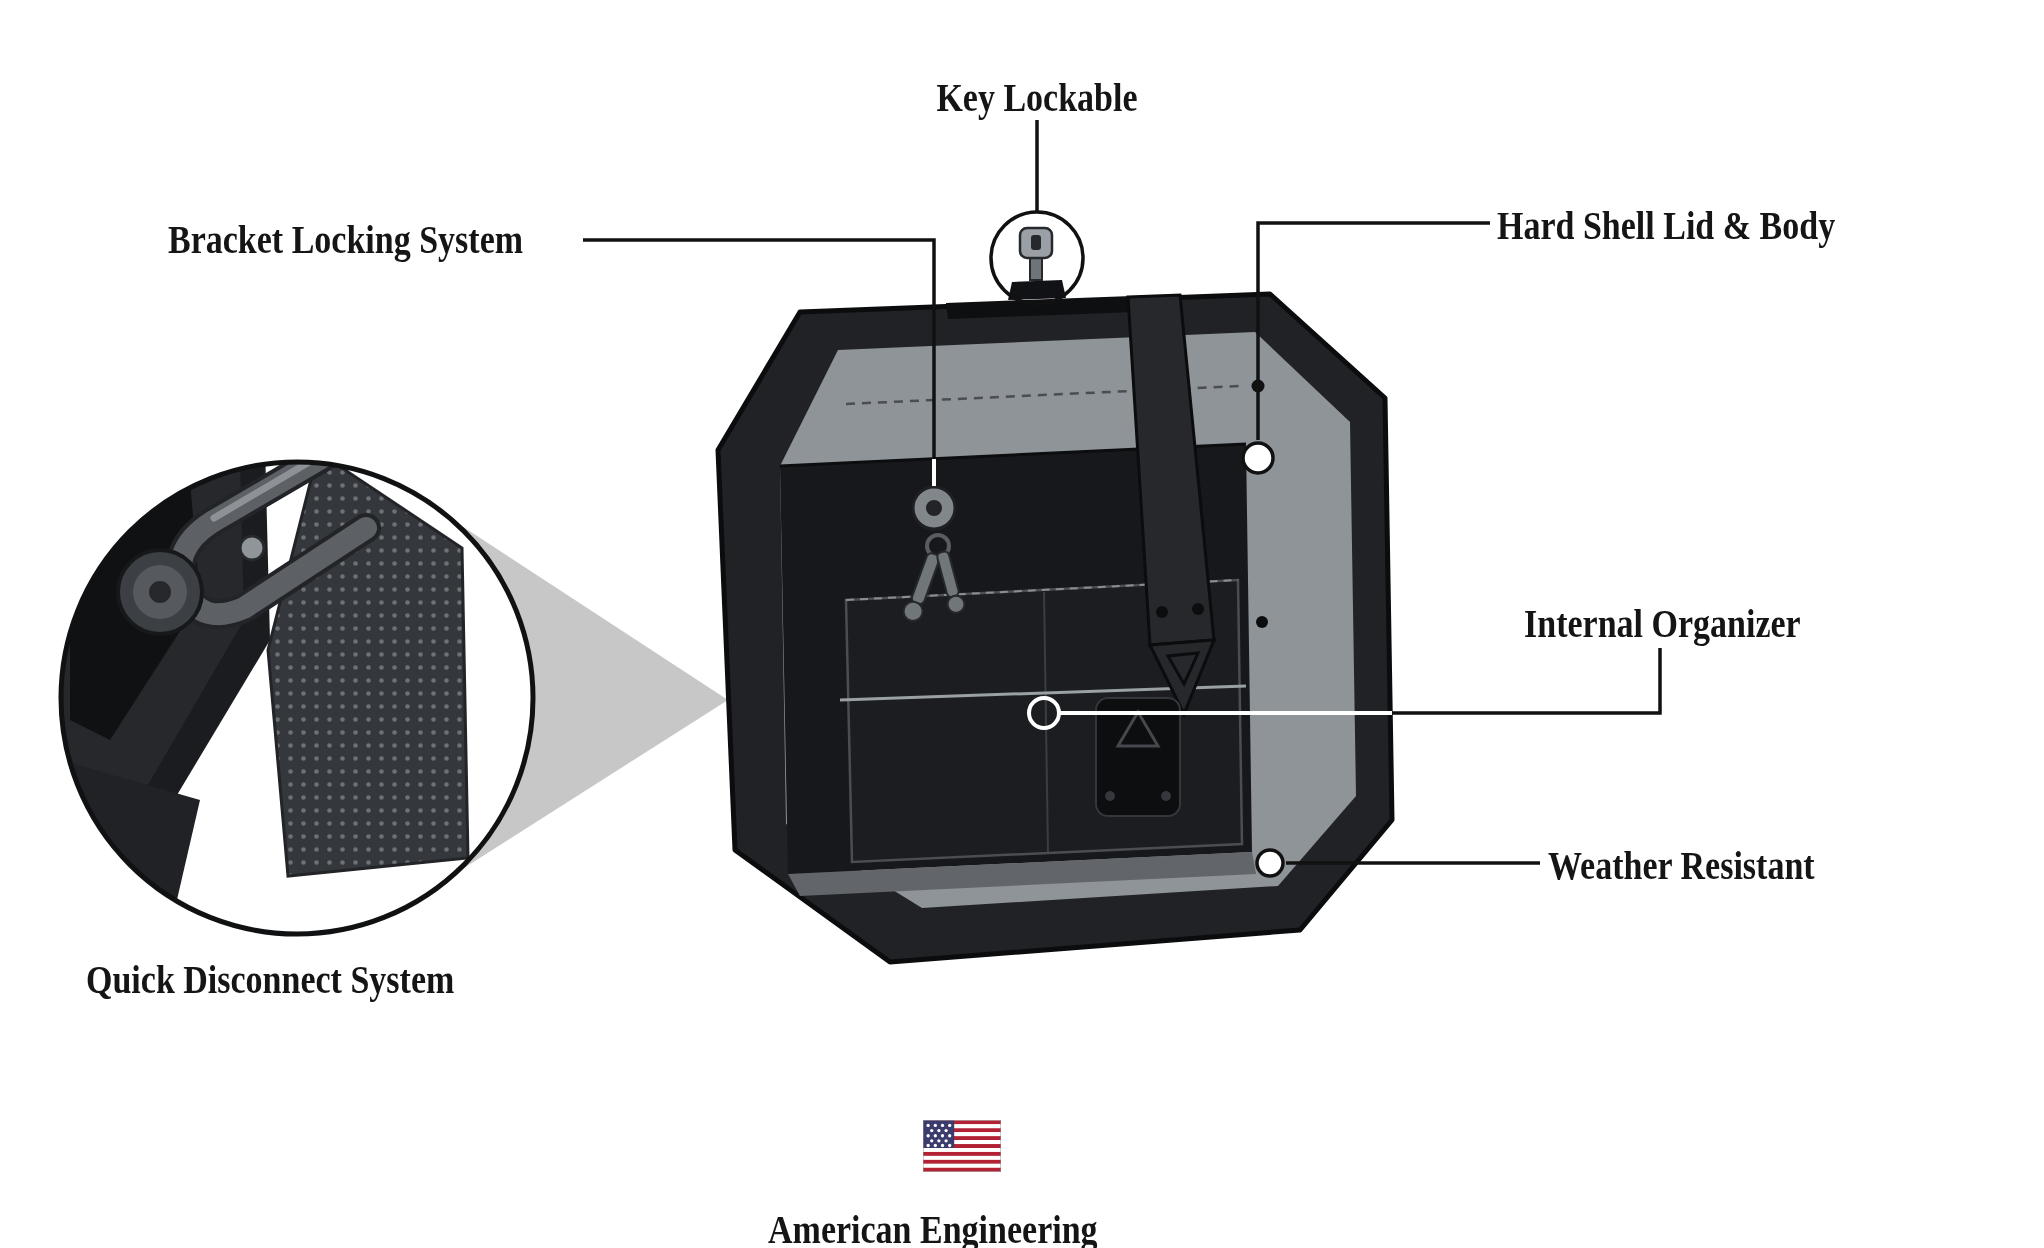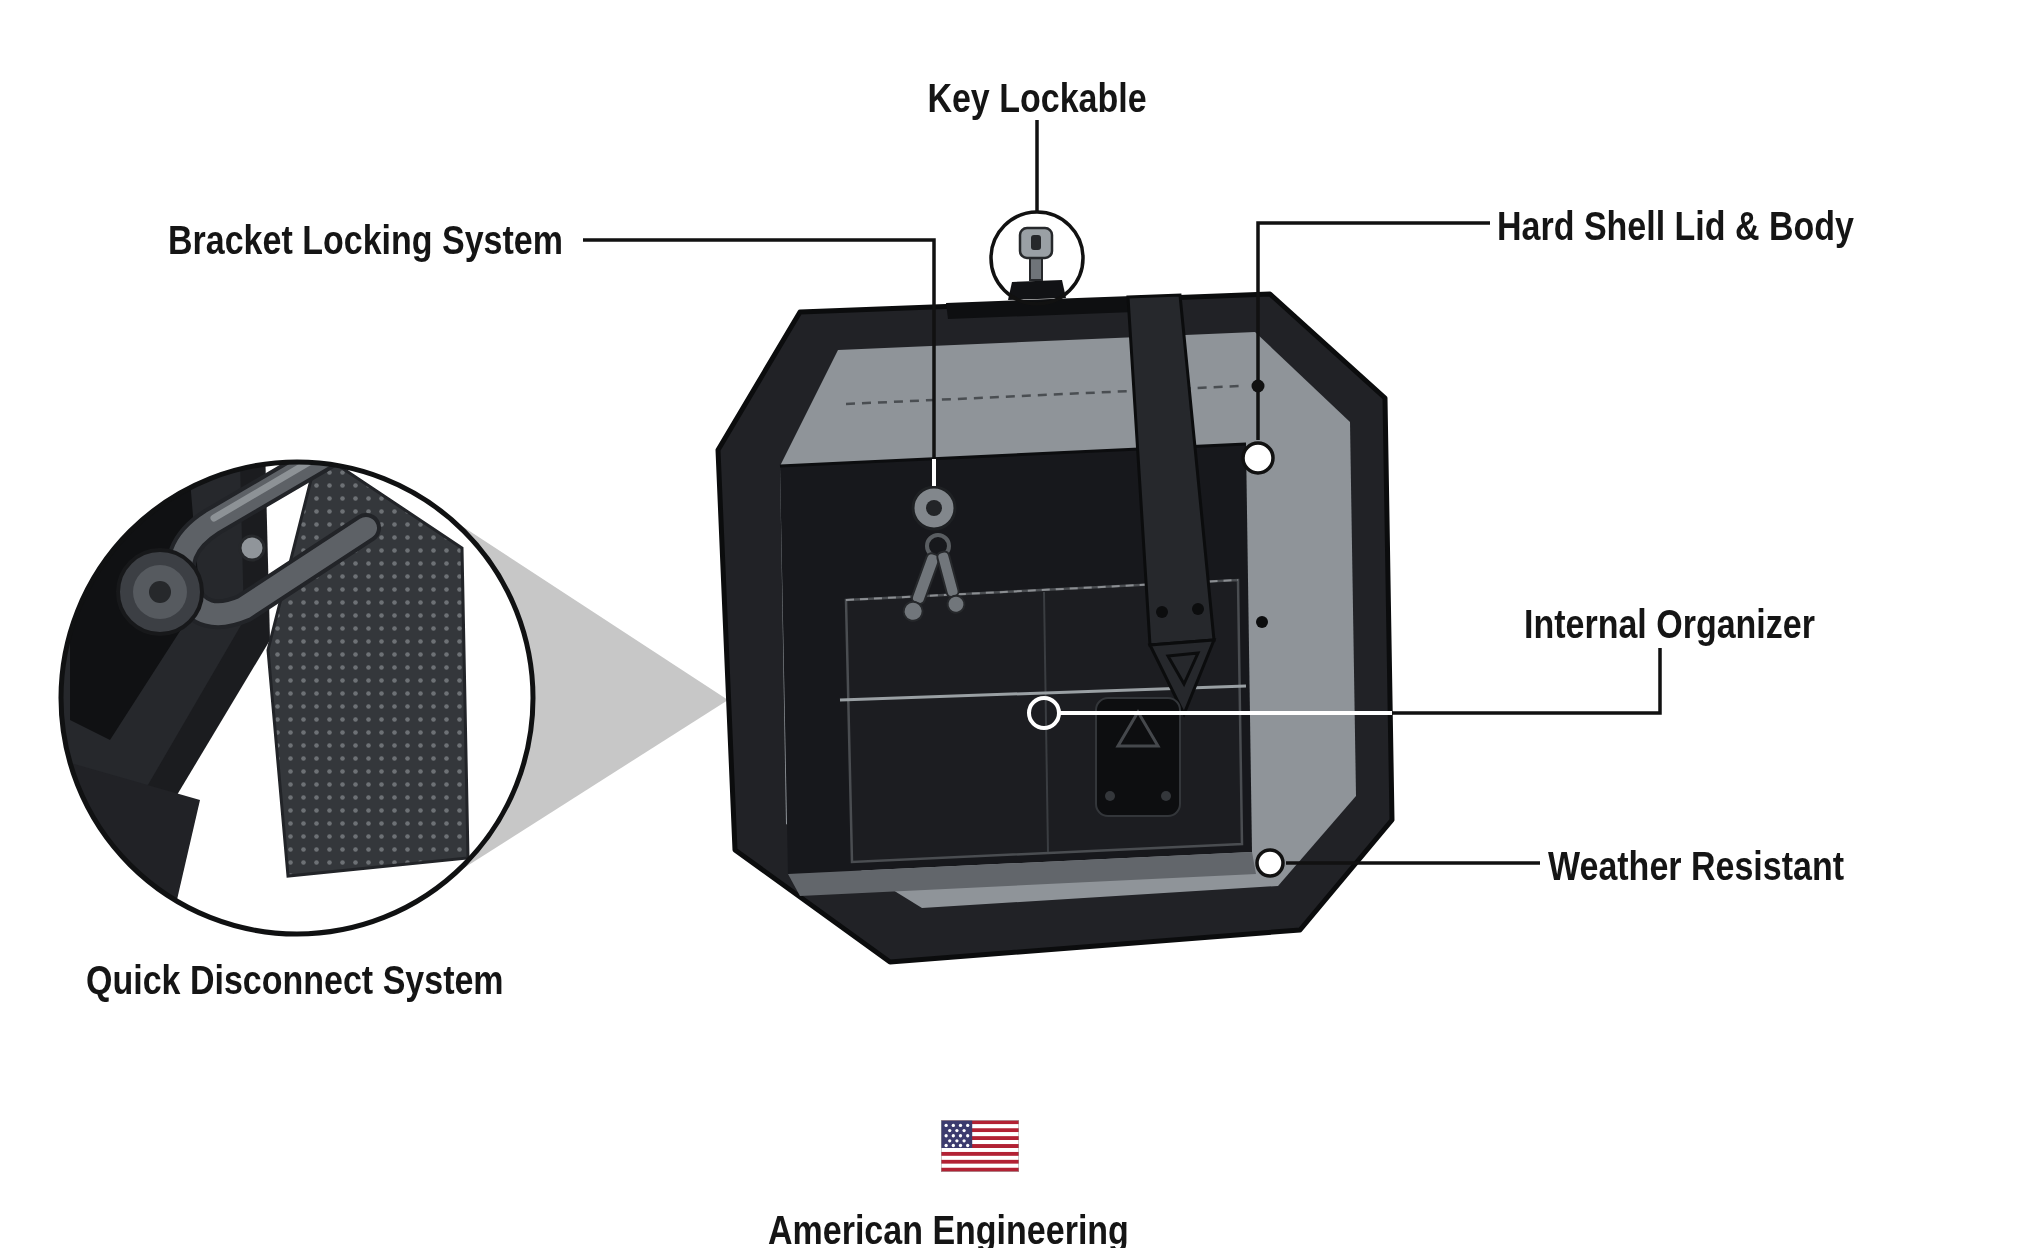--- a/index.html
+++ b/index.html
@@ -1,18 +1,18 @@
 <!DOCTYPE html>
 <html><head>
 <meta charset="utf-8">
 <style>
   html,body{margin:0;padding:0;background:#fff;}
   .canvas{
     position:relative;width:2044px;height:1248px;background:#ffffff;
-    font-family:Liberation Sans, sans-serif;overflow:hidden;
+    font-family:Liberation Serif, serif;overflow:hidden;
   }
   .illustration{position:absolute;left:0;top:0;}
   .label{
     position:absolute;font-weight:700;font-size:40px;color:#151515;
     white-space:nowrap;line-height:1;
     transform:scaleX(.85);transform-origin:left center;
   }
   .label.center{text-align:center;transform-origin:center center;}
   .footer{
     position:absolute;left:768px;top:1120px;display:flex;align-items:center;gap:38px;flex-direction:column;

